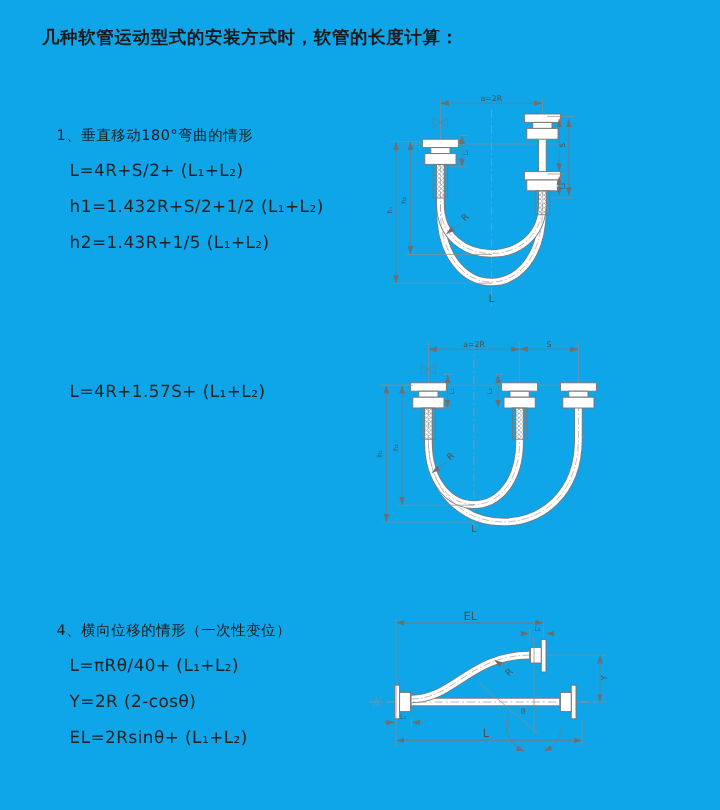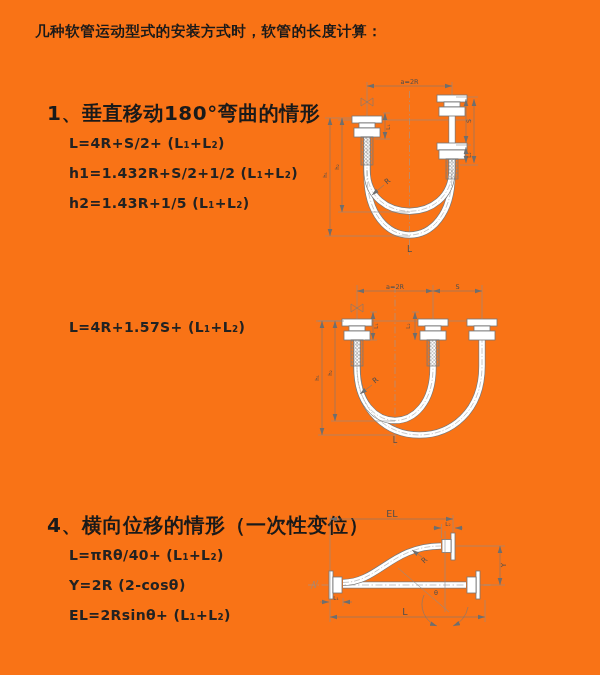--- a/index.html
+++ b/index.html
@@ -1,28 +1,28 @@
 <!DOCTYPE html>
 <html><head>
 <meta charset="utf-8">
 <style>
   html,body{margin:0;padding:0;background:#e8e8e8;}
   .page{
-    position:relative;width:600px;height:675px;background:#f97316;
+    position:relative;width:600px;height:675px;background:#0ea5e9;
     font-family:"DejaVu Sans",sans-serif;color:#1c1c1c;overflow:hidden;
   }
   .title{
     position:absolute;left:35px;top:22px;font-size:14.5px;font-weight:bold;
     letter-spacing:0.6px;color:#1a1a1a;
   }
   .sec{position:absolute;left:47px;}
-  .sec-h{font-size:20px;font-weight:bold;letter-spacing:0.5px;color:#1a1a1a;line-height:18px;}
+  .sec-h{font-size:12px;font-weight:normal;letter-spacing:0.5px;color:#1a1a1a;line-height:18px;}
   .formula{
-    margin-left:22px;margin-top:13px;font-size:14px;letter-spacing:0.4px;
-    color:#222;line-height:17px;font-weight:700;
+    margin-left:11px;margin-top:13px;font-size:14px;letter-spacing:0.4px;
+    color:#222;line-height:17px;font-weight:400;
   }
   .sec1{top:104px;} .sec2{top:306px;} .sec3{top:516px;}
   svg{position:absolute;}
   .d1{left:310px;top:75px;} .d2{left:310px;top:278px;} .d3{left:300px;top:495px;}
   .thin{stroke:#8d8d8d;stroke-width:0.6;fill:none;}
   .dim{stroke:#787878;stroke-width:0.6;fill:none;}
   .cl{stroke:#9a9a9a;stroke-width:0.6;fill:none;stroke-dasharray:7 2.5 1.5 2.5;}
   .hose-o{stroke:#7b7b7b;stroke-width:7;fill:none;}
   .hose-i{stroke:#ffffff;stroke-width:5.6;fill:none;}
   .hose-c{stroke:#9a9a9a;stroke-width:0.55;fill:none;stroke-dasharray:6 2 1.2 2;}

